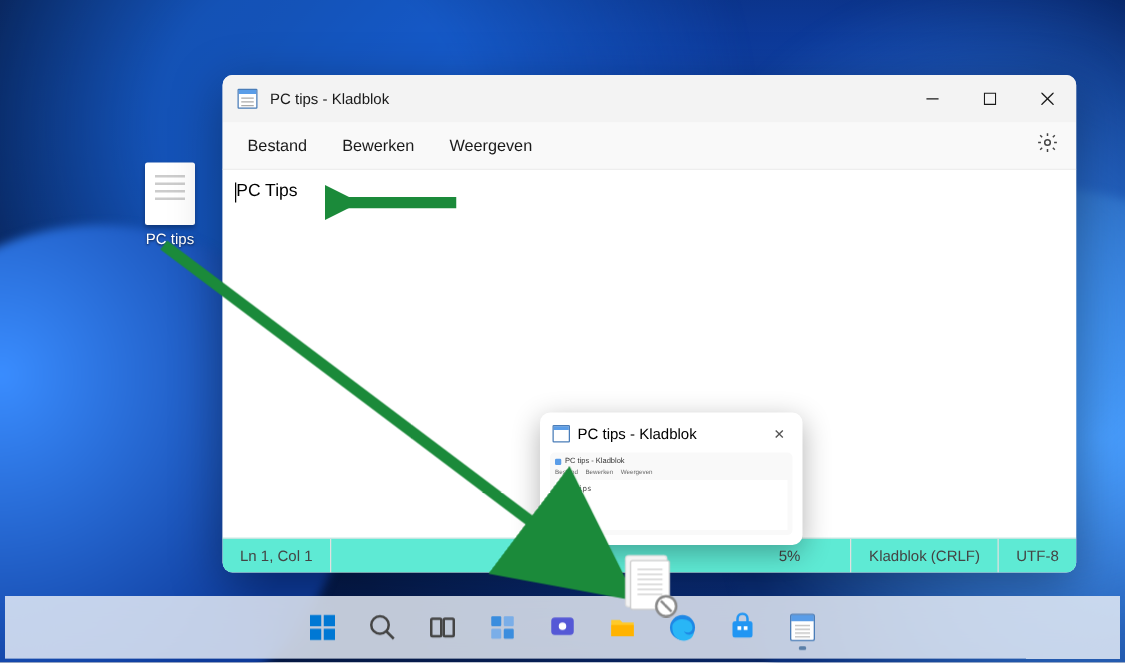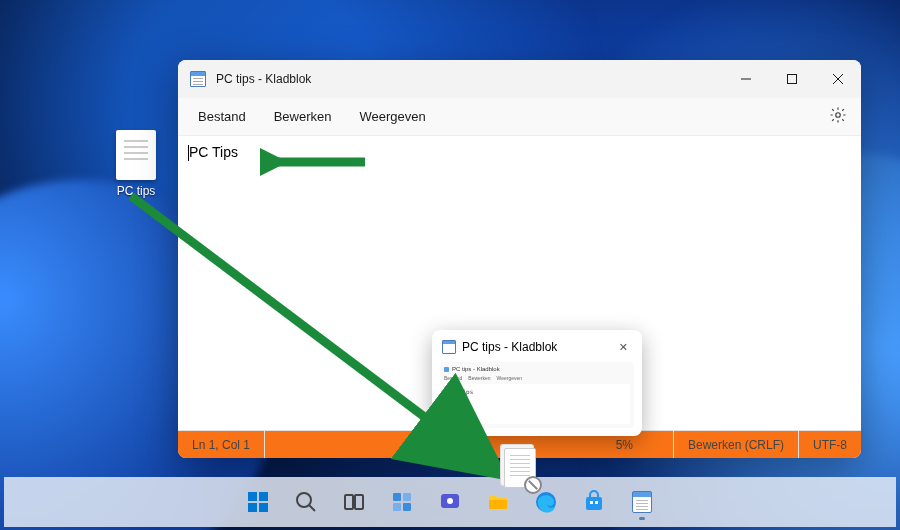--- a/index.html
+++ b/index.html
@@ -163,21 +163,21 @@
   .caret {
     display: inline-block;
     width: 1px; height: 16px;
     background: #000;
     vertical-align: text-bottom;
     margin-right: 0px;
   }
 
   .statusbar {
     height: 28px;
-    background: #f97316;
+    background: #5eead4;
     border-top: 1px solid #e3e3e3;
     display: flex;
     align-items: flex-end;
     font-size: 12px;
     color: #444;
   }
   .statusbar .cell {
     padding: 0 14px;
     border-right: 1px solid #e0e0e0;
     height: 100%;
@@ -357,21 +357,21 @@
     </div>
 
     <div class="editor">
       <span class="caret"></span><span>PC Tips</span>
     </div>
 
     <div class="statusbar">
       <div class="cell">Ln 1, Col 1</div>
       <div class="spacer"></div>
       <div class="zoom">5%</div>
-      <div class="cell">Bewerken (CRLF)</div>
+      <div class="cell">Kladblok (CRLF)</div>
       <div class="cell last">UTF-8</div>
     </div>
   </div>
 
   <div class="thumbnail">
     <div class="thumb-header">
       <div class="tiny-icon"></div>
       <div class="thumb-title">PC tips - Kladblok</div>
       <div class="thumb-close">✕</div>
     </div>

